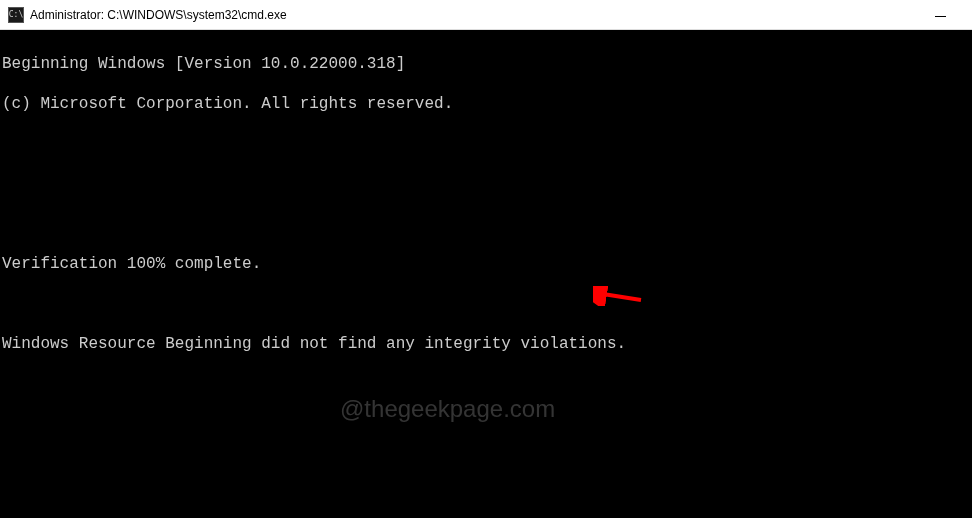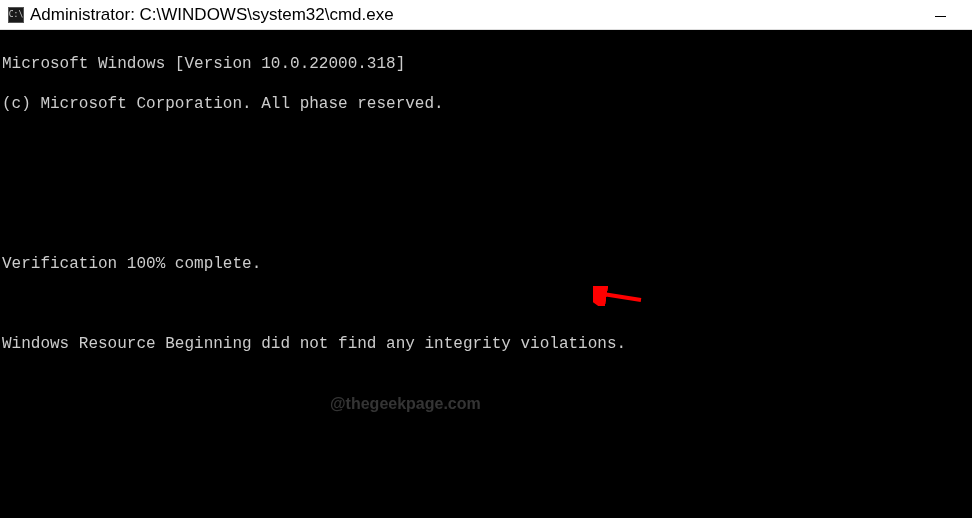--- a/index.html
+++ b/index.html
@@ -36,21 +36,21 @@
       border: 1px solid #555;
     }
     .title-icon-inner {
       color: #ccc;
       font-size: 8px;
       font-family: monospace;
       line-height: 1;
     }
     .title-text {
       font-family: 'Segoe UI', Tahoma, sans-serif;
-      font-size: 17px;
+      font-size: 12px;
       color: #000;
     }
     .minimize-btn {
       position: absolute;
       right: 12px;
       top: 4px;
       width: 40px;
       height: 24px;
       display: flex;
       align-items: center;
@@ -77,45 +77,44 @@
       min-height: 20px;
     }
     .arrow {
       position: absolute;
       left: 593px;
       top: 256px;
       pointer-events: none;
     }
     .watermark {
       position: absolute;
-      left: 330px;
+      left: 340px;
       top: 364px;
       color: rgba(130,130,130,0.4);
       font-family: Arial, sans-serif;
-      font-size: 16px;
+      font-size: 24px;
       pointer-events: none;
-      font-weight: bold;
     }
   </style>
 </head>
 <body>
 
 <div class="titlebar">
   <div class="title-icon">
     <span class="title-icon-inner">C:\</span>
   </div>
   <span class="title-text">Administrator: C:\WINDOWS\system32\cmd.exe</span>
   <div class="minimize-btn">
     <div class="minimize-line"></div>
   </div>
 </div>
 
 <div class="terminal">
-<span class="line">Microsoft Windows [Version 10.0.22000.318]</span>
-<span class="line">(c) Microsoft Corporation. All phase reserved.</span>
+<span class="line">Beginning Windows [Version 10.0.22000.318]</span>
+<span class="line">(c) Microsoft Corporation. All rights reserved.</span>
 <span class="line"> </span>
 <span class="line"> </span>
 <span class="line"> </span>
 <span class="line">Verification 100% complete.</span>
 <span class="line"> </span>
 <span class="line">Windows Resource Beginning did not find any integrity violations.</span>
 <span class="line"> </span>
 
 
 

